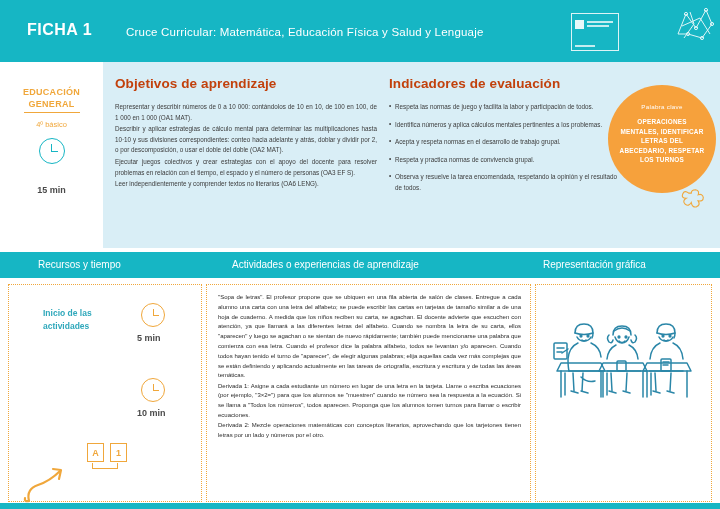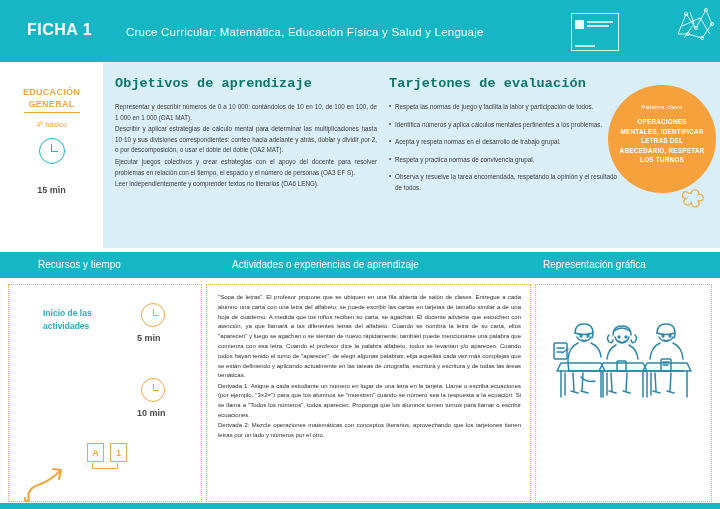--- a/index.html
+++ b/index.html
@@ -81,23 +81,22 @@
   }
   .clock::after {
     content:""; position:absolute; left: 12px; top: 12px;
     width: 6px; height: 1.4px; background:#16b6c4;
   }
   .clock-label { margin-top: 21px; color: #4a4a4a; font-size: 9px; font-weight: bold; }
 
   .col-oa { position: absolute; left: 115px; top: 14px; width: 262px; }
   .col-ind { position: absolute; left: 389px; top: 14px; width: 228px; }
   .col-h {
-    color: #0f766e; font-size: 13.5px; font-weight: bold; margin-bottom: 11px;
+    color: #c2410c; font-size: 13.5px; font-weight: bold; margin-bottom: 11px;
     letter-spacing: .1px;
-    font-family: Liberation Mono, monospace;
   }
   .oa-p {
     color: #3b3b3b; font-size: 6.3px; line-height: 10.6px; text-align: justify;
     margin-bottom: 1px;
   }
   .ind-item {
     color: #3b3b3b; font-size: 6.3px; line-height: 10.6px;
     margin-bottom: 7px; padding-left: 6px; position: relative; text-align: justify;
   }
   .ind-item::before {
@@ -243,21 +242,21 @@
 
     <div class="col-oa">
       <div class="col-h">Objetivos de aprendizaje</div>
       <div class="oa-p">Representar y describir números de 0 a 10 000: contándolos de 10 en 10, de 100 en 100, de 1 000 en 1 000 (OA1 MAT).</div>
       <div class="oa-p">Describir y aplicar estrategias de cálculo mental para determinar las multiplicaciones hasta 10·10 y sus divisiones correspondientes: conteo hacia adelante y atrás, doblar y dividir por 2, o por descomposición, o usar el doble del doble (OA2 MAT).</div>
       <div class="oa-p">Ejecutar juegos colectivos y crear estrategias con el apoyo del docente para resolver problemas en relación con el tiempo, el espacio y el número de personas (OA3 EF S).</div>
       <div class="oa-p">Leer independientemente y comprender textos no literarios (OA6 LENG).</div>
     </div>
 
     <div class="col-ind">
-      <div class="col-h">Tarjetones de evaluación</div>
+      <div class="col-h">Indicadores de evaluación</div>
       <div class="ind-item">Respeta las normas de juego y facilita la labor y participación de todos.</div>
       <div class="ind-item">Identifica números y aplica cálculos mentales pertinentes a los problemas.</div>
       <div class="ind-item">Acepta y respeta normas en el desarrollo de trabajo grupal.</div>
       <div class="ind-item">Respeta y practica normas de convivencia grupal.</div>
       <div class="ind-item">Observa y resuelve la tarea encomendada, respetando la opinión y el resultado de todos.</div>
     </div>
 
     <div class="keyword-circle">
       <div class="kw-title">Palabra clave</div>
       <div class="kw-body">OPERACIONES MENTALES, IDENTIFICAR LETRAS DEL ABECEDARIO, RESPETAR LOS TURNOS</div>

